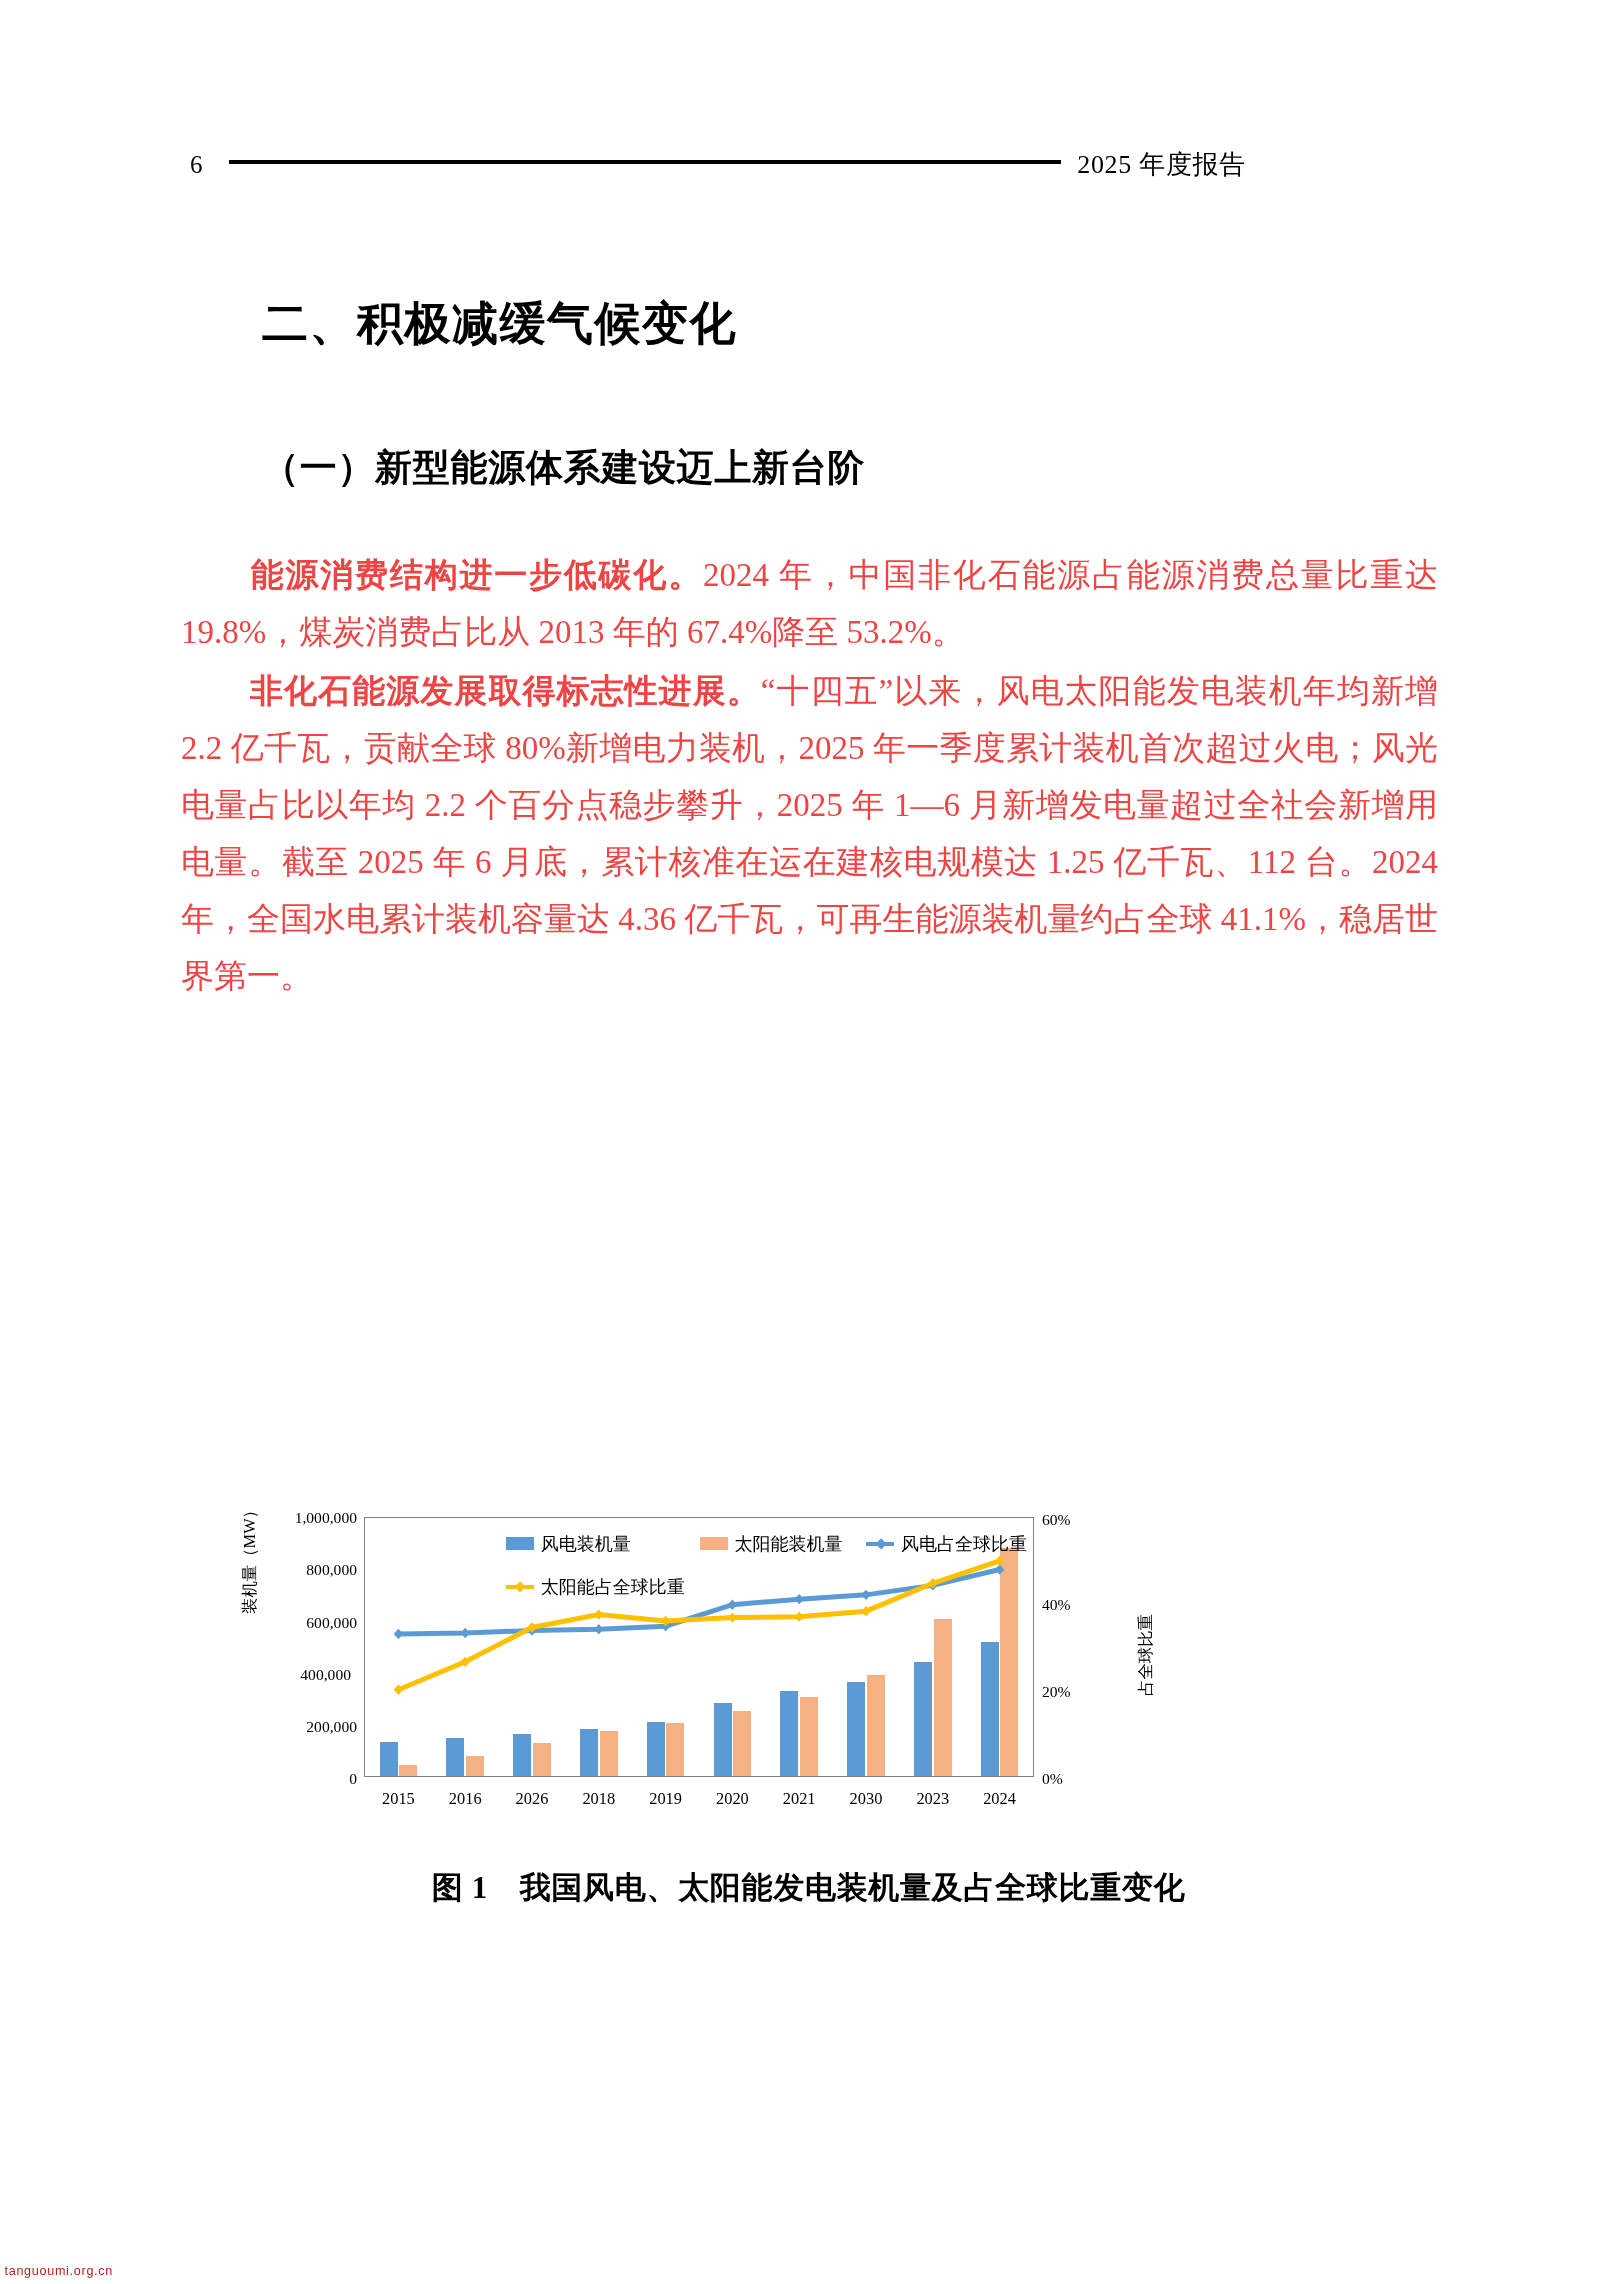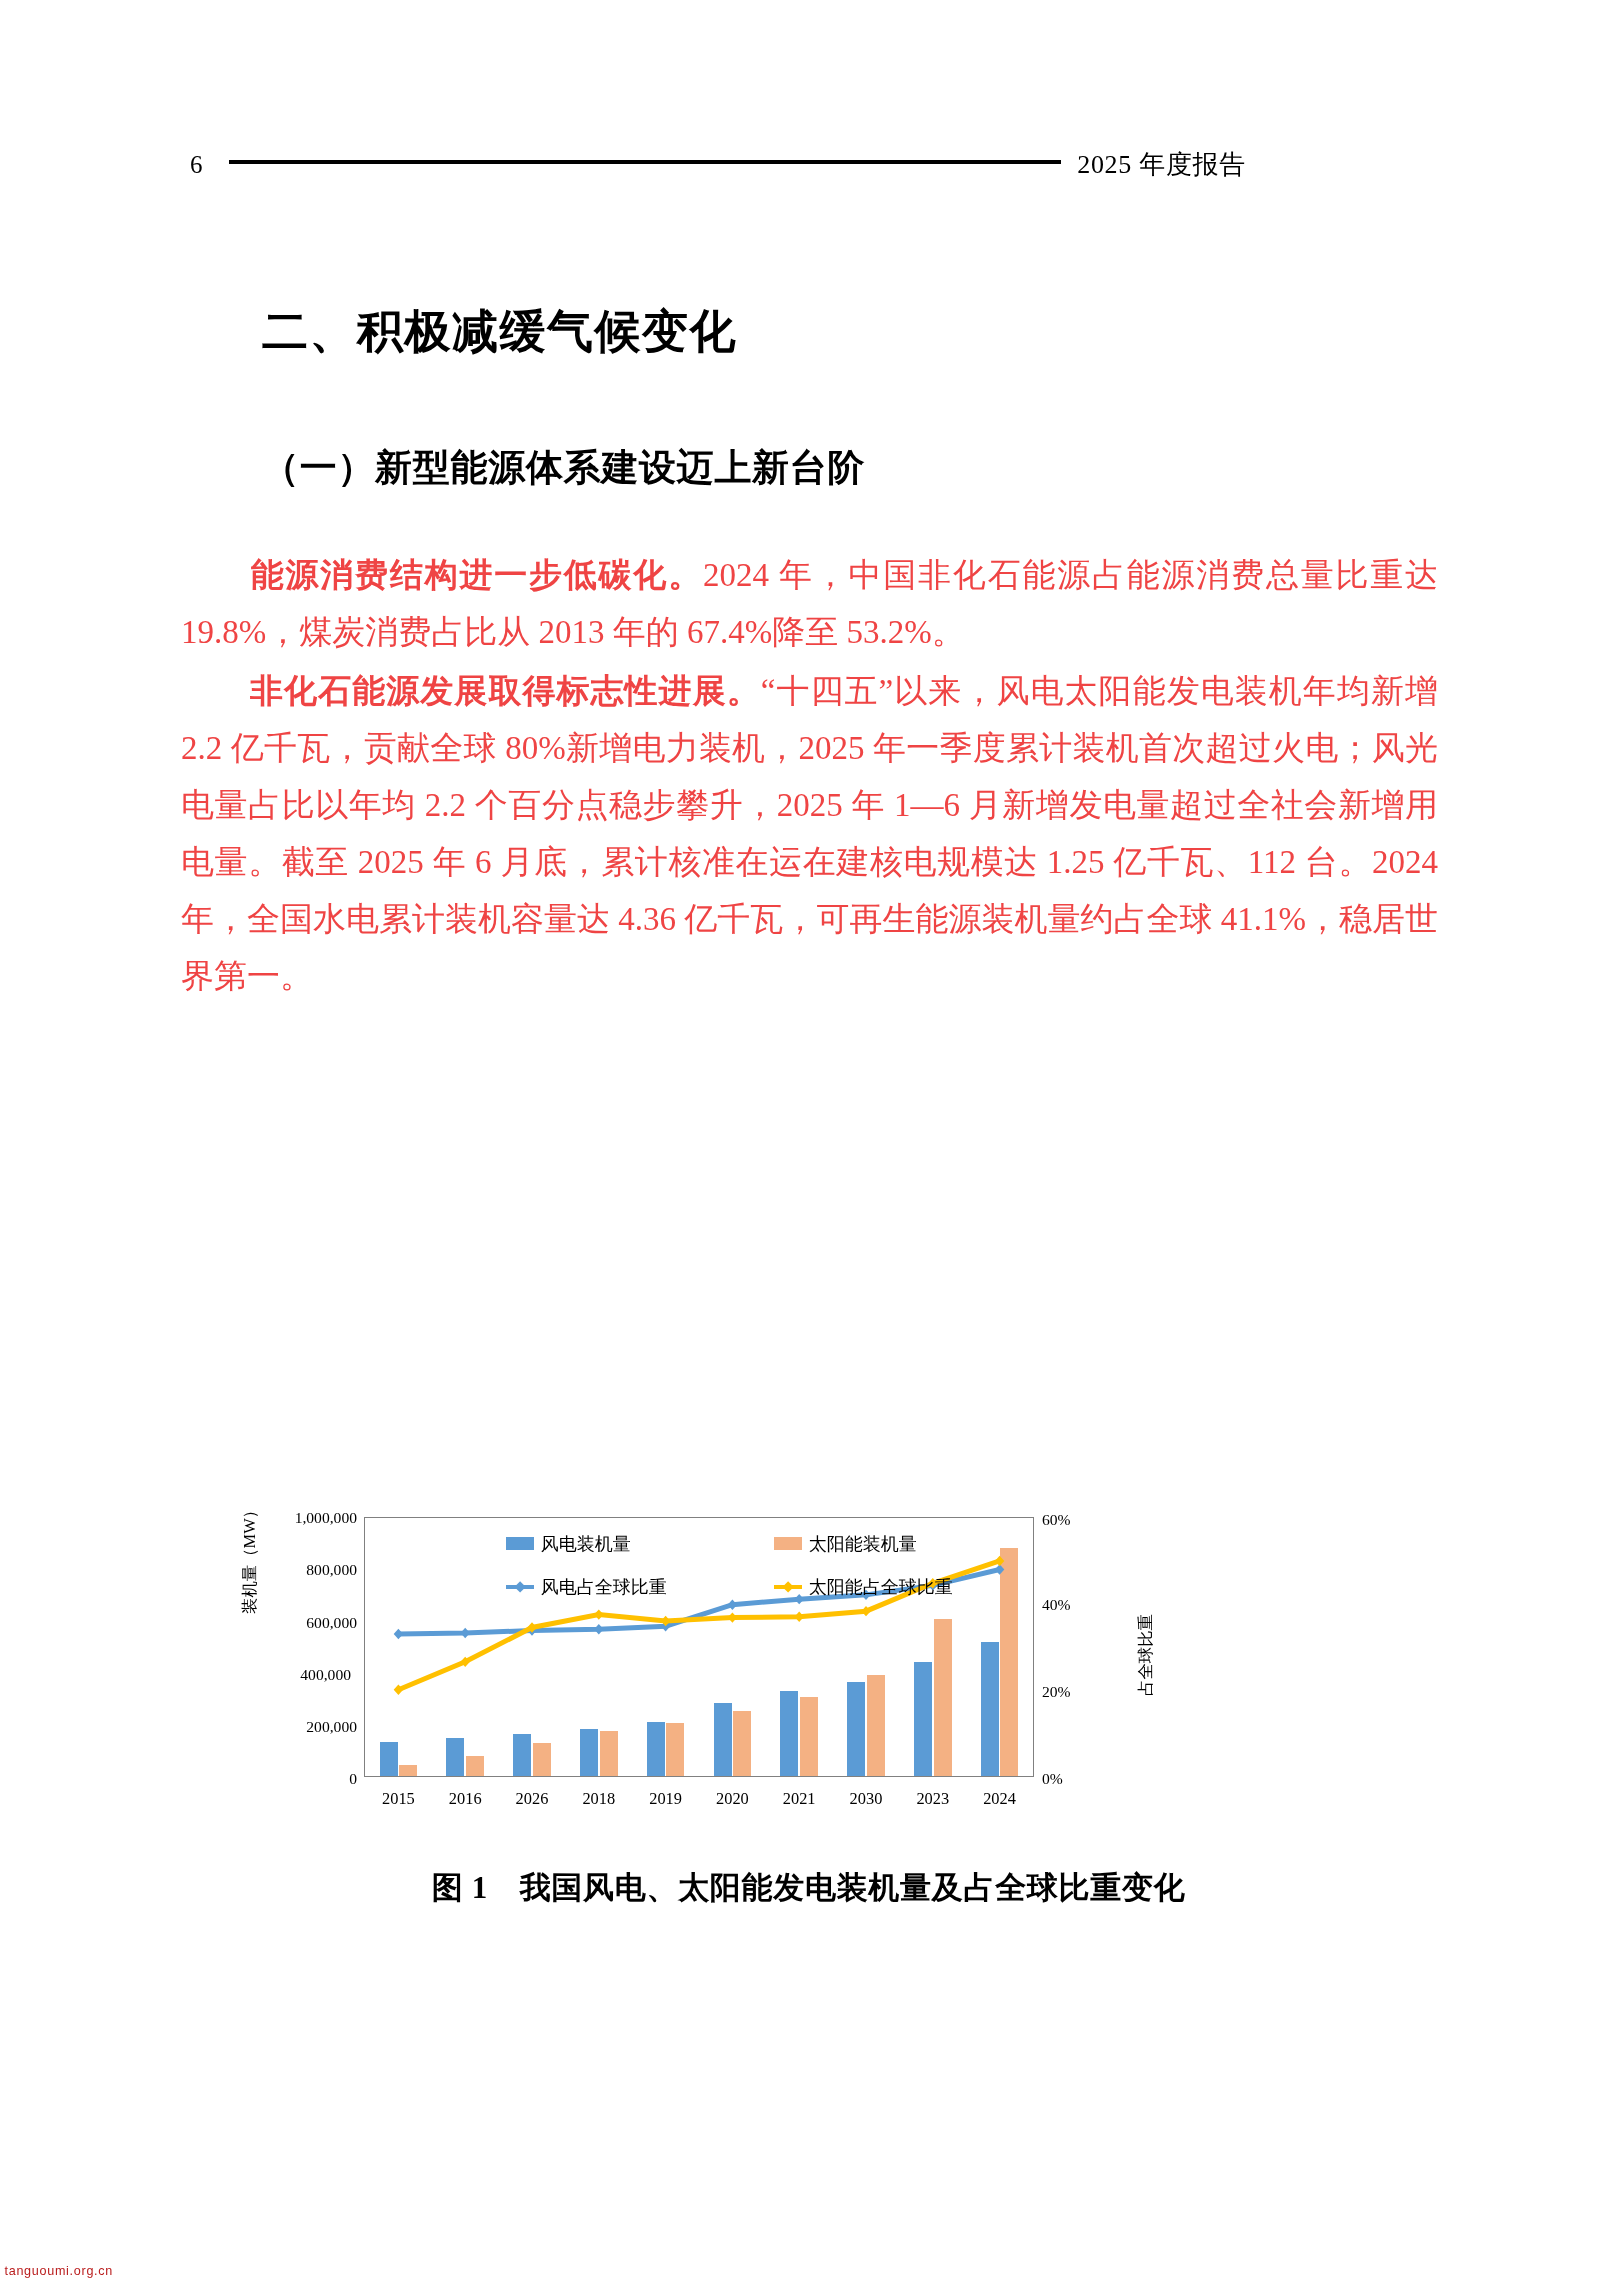--- a/index.html
+++ b/index.html
@@ -29,21 +29,21 @@
     font-size:26px; color:#000; white-space:nowrap; flex:none;
     font-family:"Liberation Serif","DejaVu Serif",serif;
     letter-spacing:0.7px;
   }
 
   
   .h1 {
     position:absolute; left:262px; top:293px;
     font-size:46px; font-weight:bold; letter-spacing:1.5px;
     font-family:"Liberation Serif","DejaVu Serif",serif;
-    color:#000; white-space:nowrap;margin-top:8px;
+    color:#000; white-space:nowrap;
   }
   .h2 {
     position:absolute; left:262px; top:443px;
     font-size:37px; font-weight:bold; letter-spacing:0.7px;
     font-family:"Liberation Serif","DejaVu Serif",serif;
     color:#000; white-space:nowrap;
   }
 
   
   .body-block {
@@ -107,21 +107,21 @@
   .bar.solar { background:#F4B183; }
   .xtick {
     position:absolute; bottom:-33px; left:0; right:0; text-align:center;
     font-size:16.4px; color:#000;
     font-family:"Liberation Serif","DejaVu Serif",serif;
   }
   .lines-svg { position:absolute; inset:0; width:100%; height:100%; overflow:visible; }
 
   .legend {
     position:absolute; left:141px; top:13.4px; width:521px;
-    display:grid; grid-template-columns:1fr 1fr; row-gap:19.3px; column-gap:15px;
+    display:grid; grid-template-columns:1fr 1fr 1fr; row-gap:19.3px; column-gap:15px;
   }
   .lg-item { display:flex; align-items:center; gap:6.7px; font-size:18px; color:#000;
              font-family:"Liberation Serif","DejaVu Serif",serif; white-space:nowrap;}
   .sw-bar { width:28px; height:12.6px; flex:none; }
   .sw-line { width:28px; height:12.6px; flex:none; position:relative; }
   .sw-line::before { content:""; position:absolute; left:0; right:0; top:4.5px; height:3.7px; }
   .sw-line::after { content:""; position:absolute; left:10.4px; top:2.2px; width:8.2px; height:8.2px;
                     transform:rotate(45deg); }
   .sw-line.blue::before, .sw-line.blue::after { background:#5B9BD5; }
   .sw-line.yellow::before, .sw-line.yellow::after { background:#FFC000; }

